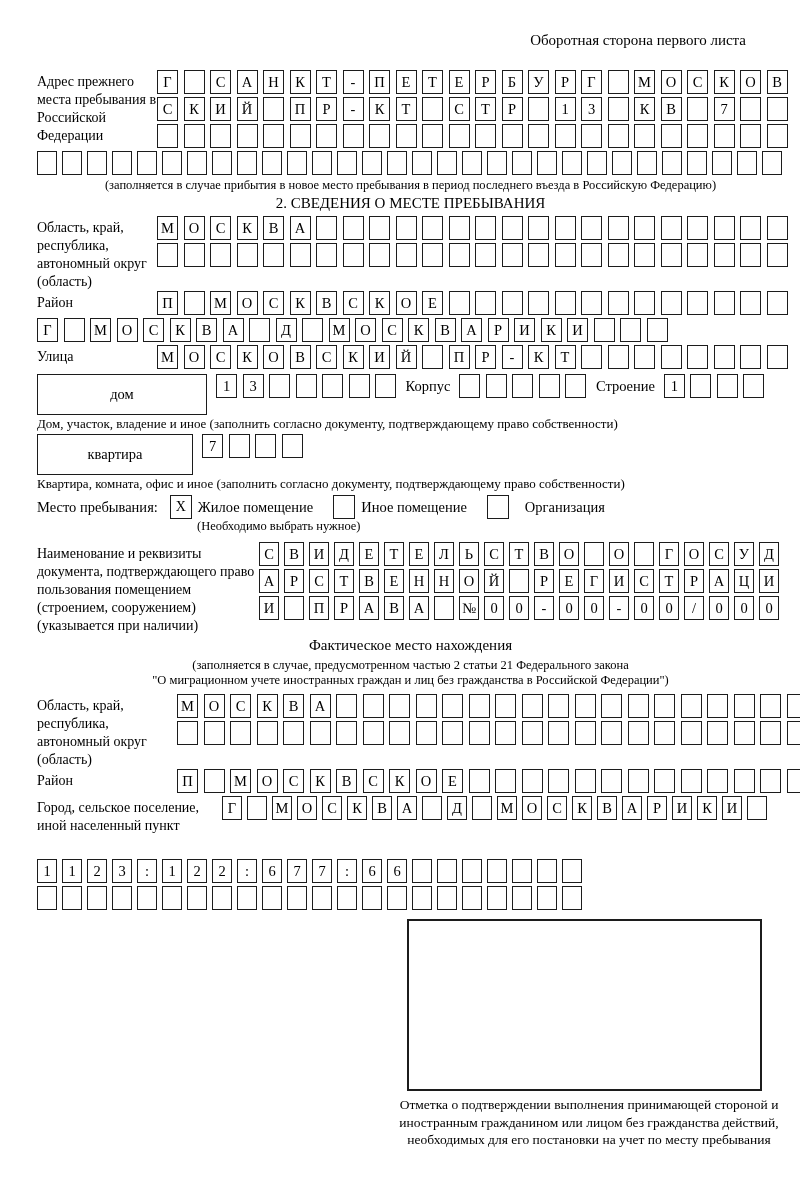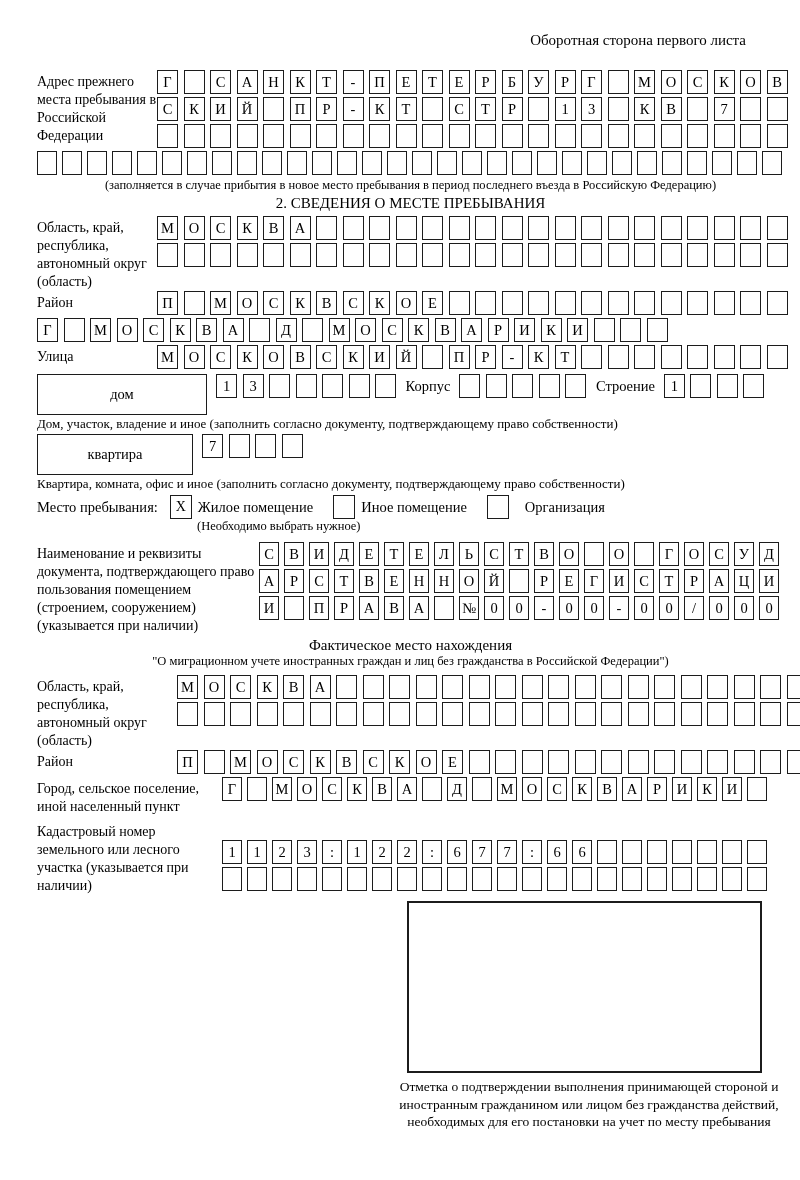--- a/index.html
+++ b/index.html
@@ -454,20 +454,21 @@
           <span class="cbox">0</span>
           <span class="cbox">/</span>
           <span class="cbox">0</span>
           <span class="cbox">0</span>
           <span class="cbox">0</span>
         </div>
     </div>
   </div>
 
   <div class="h-center mt2">Фактическое место нахождения</div>
+  <div class="note note-c mt4">(заполняется в случае, предусмотренном частью 2 статьи 21 Федерального закона</div>
   <div class="note note-c">"О миграционном учете иностранных граждан и лиц без гражданства в Российской Федерации")</div>
 
   <div class="frow mt6">
     <div class="flabel w140">Область, край, республика, автономный округ (область)</div>
     <div class="boxes-col">
       <div class="brow">
           <span class="cbox">М</span>
           <span class="cbox">О</span>
           <span class="cbox">С</span>
           <span class="cbox">К</span>
@@ -573,21 +574,20 @@
         <span class="cbox">А</span>
         <span class="cbox">Р</span>
         <span class="cbox">И</span>
         <span class="cbox">К</span>
         <span class="cbox">И</span>
         <span class="cbox"></span>
       </div>
   </div>
 
   <div class="frow mt4">
-    <div class="flabel w185">Кадастровый номер земельного или лесного участка (указывается при наличии)</div>
     <div class="boxes-col sm" style="padding-top:20px">
       <div class="brow">
           <span class="cbox">1</span>
           <span class="cbox">1</span>
           <span class="cbox">2</span>
           <span class="cbox">3</span>
           <span class="cbox">:</span>
           <span class="cbox">1</span>
           <span class="cbox">2</span>
           <span class="cbox">2</span>

